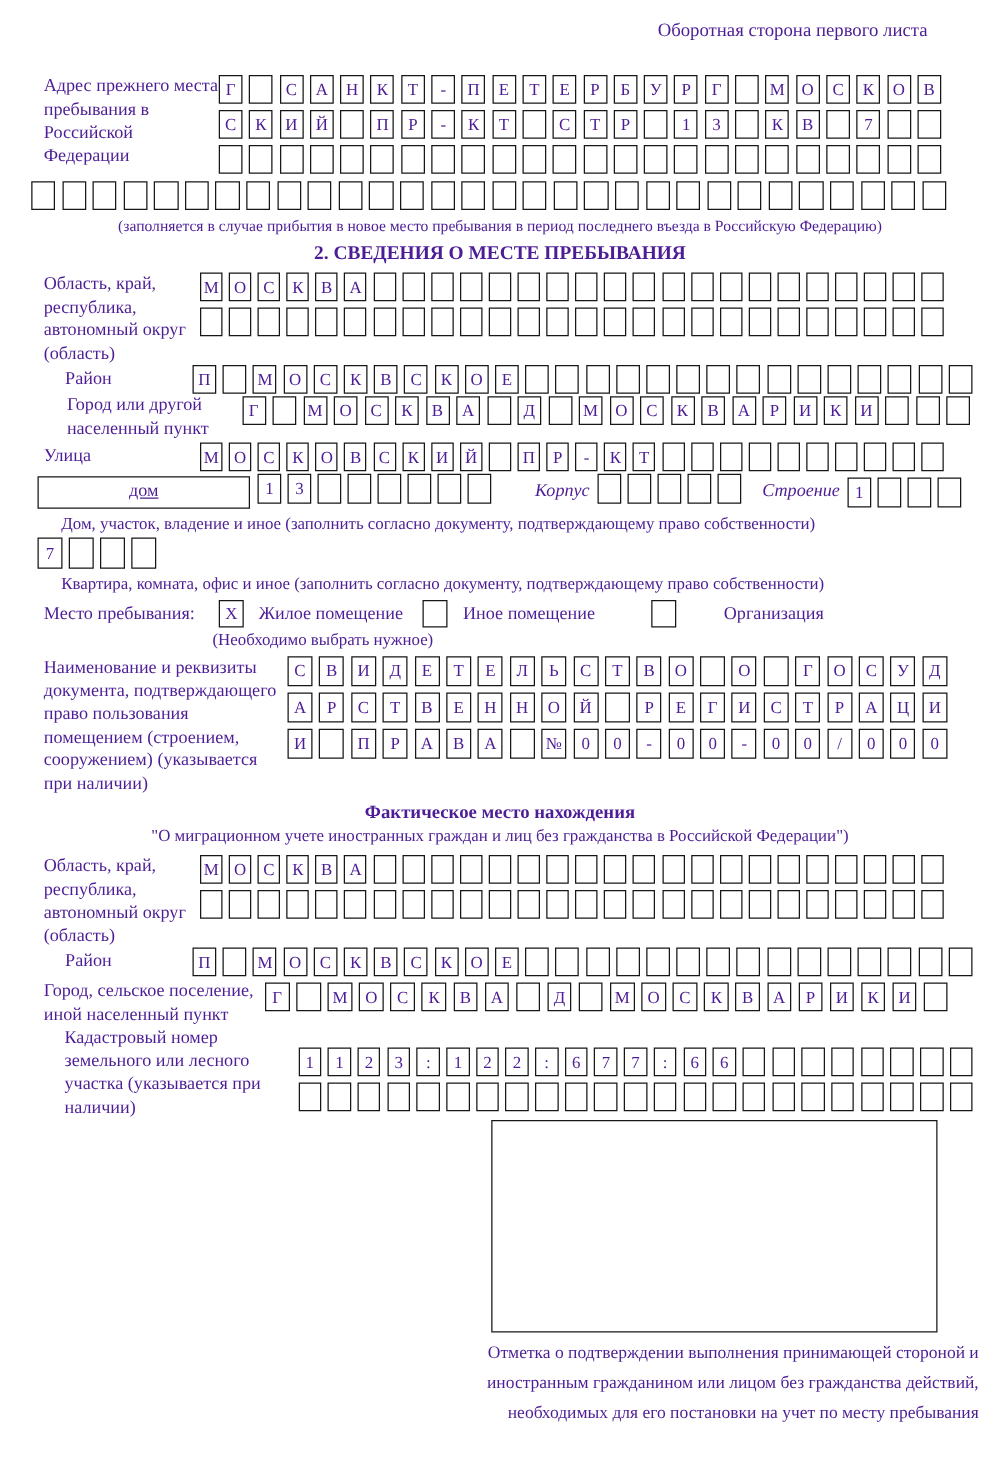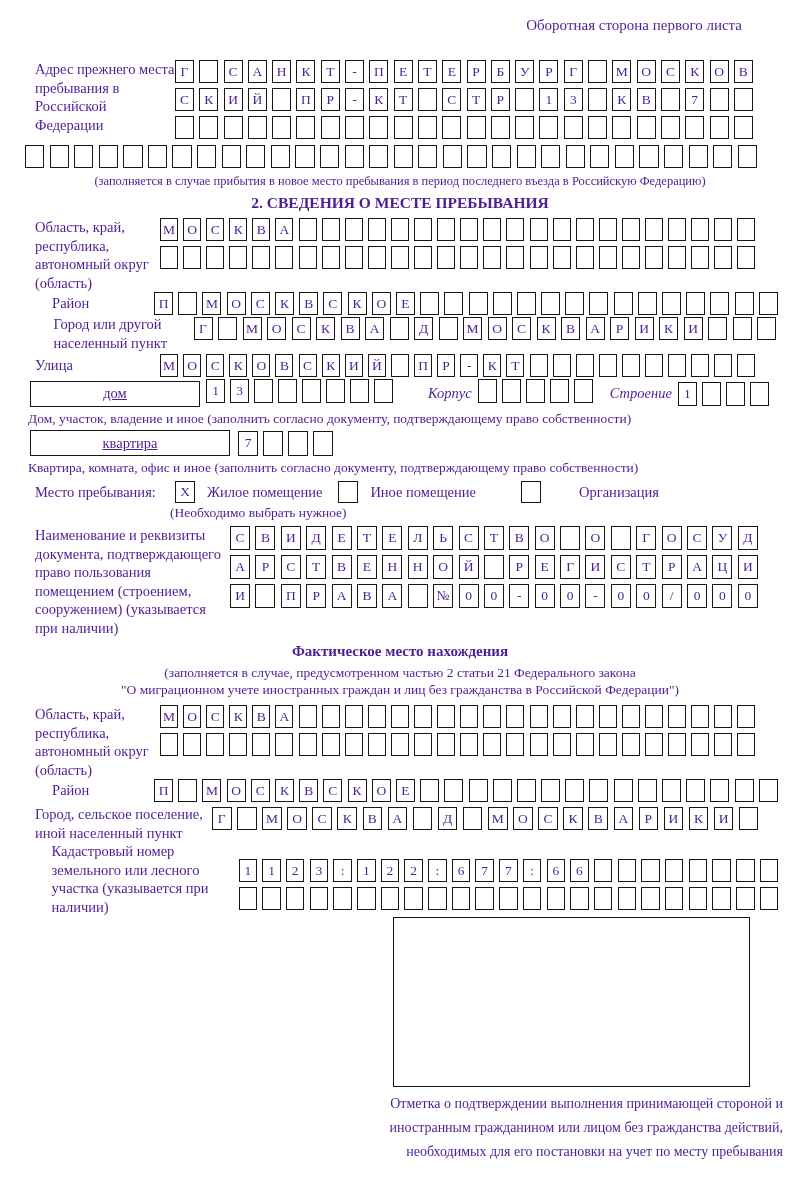--- a/index.html
+++ b/index.html
@@ -48,21 +48,21 @@
   .house-row{display:flex;align-items:center;padding-left:30px;margin-top:2px;}
   .rect-label{
     box-sizing:border-box;border:1.7px solid #161616;height:26px;flex:none;
     display:flex;align-items:center;justify-content:center;font-size:14.5px;text-decoration:underline;
   }
   .dom{width:170px;margin-right:6px;}
   .kvart{width:200px;margin-right:8px;}
   .inline-label{font-size:14.5px;flex:none;font-style:italic;}
   .korp{margin-left:30px;margin-right:6px;}
   .str{margin-left:12px;margin-right:6px;}
-  .subnote{font-size:13.5px;line-height:17px;padding-left:28px;margin-top:2px;}
+  .subnote{font-size:13.5px;line-height:17px;padding-left:49px;margin-top:2px;}
 
   .stay-row{display:flex;align-items:center;padding-left:35px;margin-top:5px;font-size:14.5px;}
   .stay-label{width:140px;flex:none;}
   .checkbox{
     box-sizing:border-box;flex:none;width:20px;height:22px;border:1.7px solid #161616;
     display:flex;align-items:center;justify-content:center;font-size:13.5px;
   }
   .opt1{margin-left:12px;} .cb2{margin-left:16px;} .opt2{margin-left:12px;}
   .cb3{margin-left:45px;} .opt3{margin-left:38px;}
   .stay-note{font-size:13.5px;line-height:16px;margin-left:170px;margin-top:2px;}
@@ -385,21 +385,20 @@
     <div class="cellrow sh">
         <div class="cell">1</div>
         <div class="cell"></div>
         <div class="cell"></div>
         <div class="cell"></div>
       </div>
   </div>
   <div class="subnote">Дом, участок, владение и иное (заполнить согласно документу, подтверждающему право собственности)</div>
 
   <div class="house-row" style="margin-top:3px">
-    <div class="rect-label kvart">квартира</div>
     <div class="cellrow sq">
         <div class="cell">7</div>
         <div class="cell"></div>
         <div class="cell"></div>
         <div class="cell"></div>
       </div>
   </div>
   <div class="subnote" style="margin-top:3px">Квартира, комната, офис и иное (заполнить согласно документу, подтверждающему право собственности)</div>
 
   <div class="stay-row">
@@ -482,21 +481,20 @@
           <div class="cell">0</div>
           <div class="cell">/</div>
           <div class="cell">0</div>
           <div class="cell">0</div>
           <div class="cell">0</div>
         </div>
     </div>
   </div>
 
   <div class="fact-title">Фактическое место нахождения</div>
-  <div class="fact-note first">(заполняется в случае, предусмотренном частью 2 статьи 21 Федерального закона</div>
   <div class="fact-note">"О миграционном учете иностранных граждан и лиц без гражданства в Российской Федерации")</div>
 
   <div class="block mt7">
     <div class="flabel w125">Область, край, республика, автономный округ (область)</div>
     <div class="rows">
       <div class="cellrow s2">
           <div class="cell">М</div>
           <div class="cell">О</div>
           <div class="cell">С</div>
           <div class="cell">К</div>

